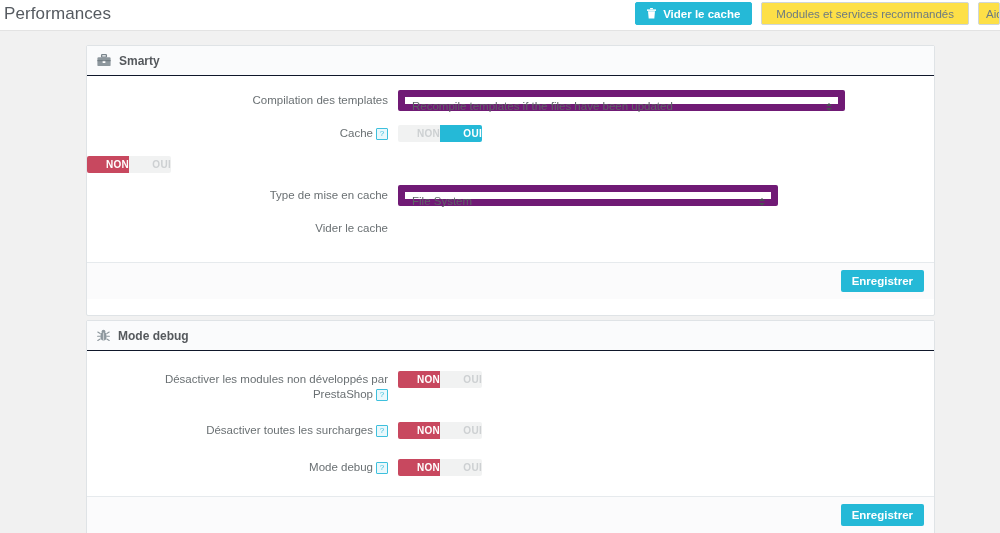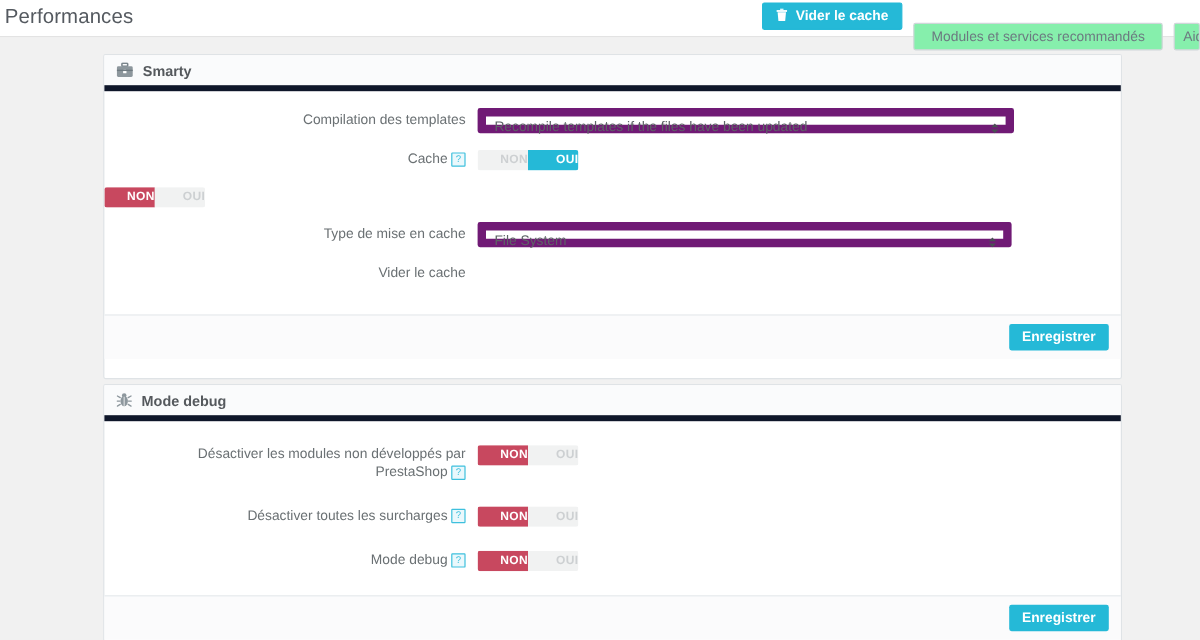--- a/index.html
+++ b/index.html
@@ -40,24 +40,23 @@
     white-space: nowrap;
     cursor: pointer;
     border: 1px solid transparent;
   }
   .btn-primary {
     background: #25b9d7; color: #fff;
     font-weight: bold;
     border-color: #25b9d7;
   }
   .btn-default {
-    background: #86efac; color: #6c7a80;
+    background: #fde047; color: #6c7a80;
     border: 1px solid #cfd6d9;
     padding: 0 14px;
-    margin-top: 17px;
   }
   .btn-cut {
     overflow: hidden;
     width: 22px;
     padding: 0 0 0 7px;
     text-align: left;
   }
   .trash-icon {
     display: inline-block;
     vertical-align: -1px;
@@ -71,21 +70,21 @@
     background: #ffffff;
     border: 1px solid #dfe3e6;
     border-radius: 2px;
   }
   #panel-smarty { top: 45px; height: 271px; }
   #panel-debug  { top: 320px; height: 230px; }
 
   .panel-head {
     height: 30px;
     background: #fafbfc;
-    border-bottom: 5px solid #0f172a;
+    border-bottom: 1px solid #0f172a;
     display: flex; align-items: center;
     padding-left: 10px;
     font-size: 12px; font-weight: bold;
     color: #55595d;
   }
   .panel-head .ico { margin-right: 8px; display: flex; align-items: center; }
   .panel-body { padding-top: 14px; }
   .panel-foot {
     position: absolute; left: 0; right: 0; bottom: 16px;
     height: 37px;
@@ -156,21 +155,21 @@
   }
   .select .spin i {
     display: block; width: 0; height: 0;
     border-left: 3px solid transparent;
     border-right: 3px solid transparent;
   }
   .select .spin i.up { border-bottom: 3px solid #4a4f54; }
   .select .spin i.dn { border-top: 3px solid #4a4f54; }
 
   .sel-w1 { width: 447px; }
-  .sel-w2 { width: 445px; }
+  .sel-w2 { width: 380px; }
 
   .toggle {
     display: inline-flex;
     height: 17px;
     border-radius: 2px;
     overflow: hidden;
     cursor: pointer;
   }
   .toggle span {
     width: 42px;

